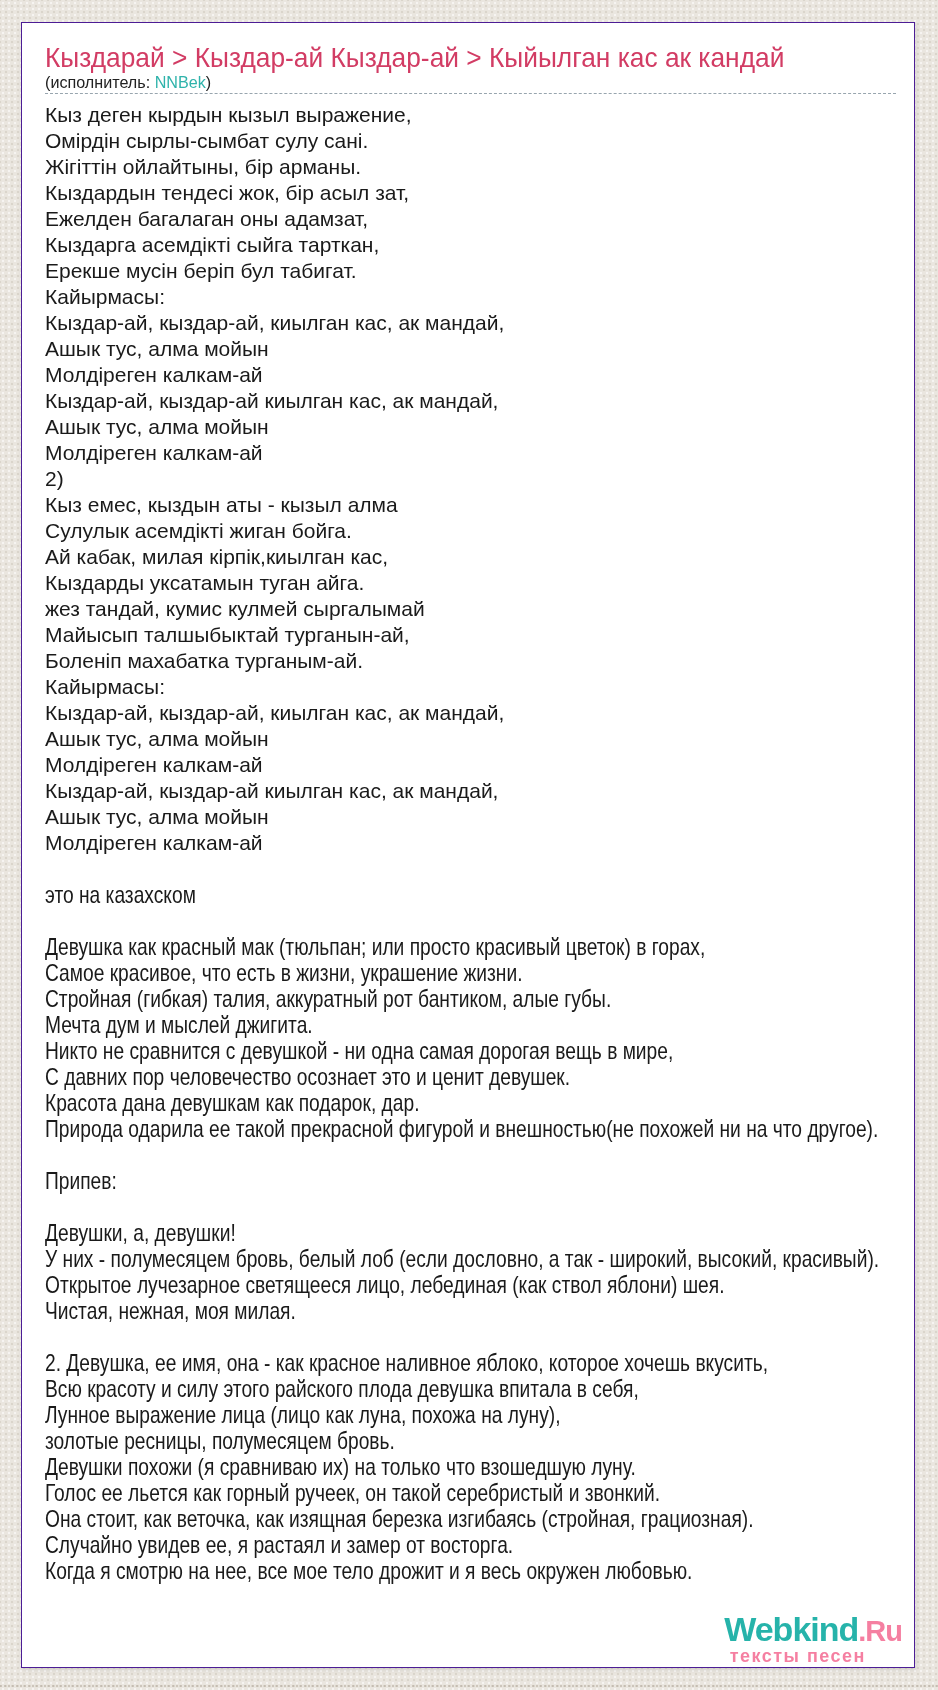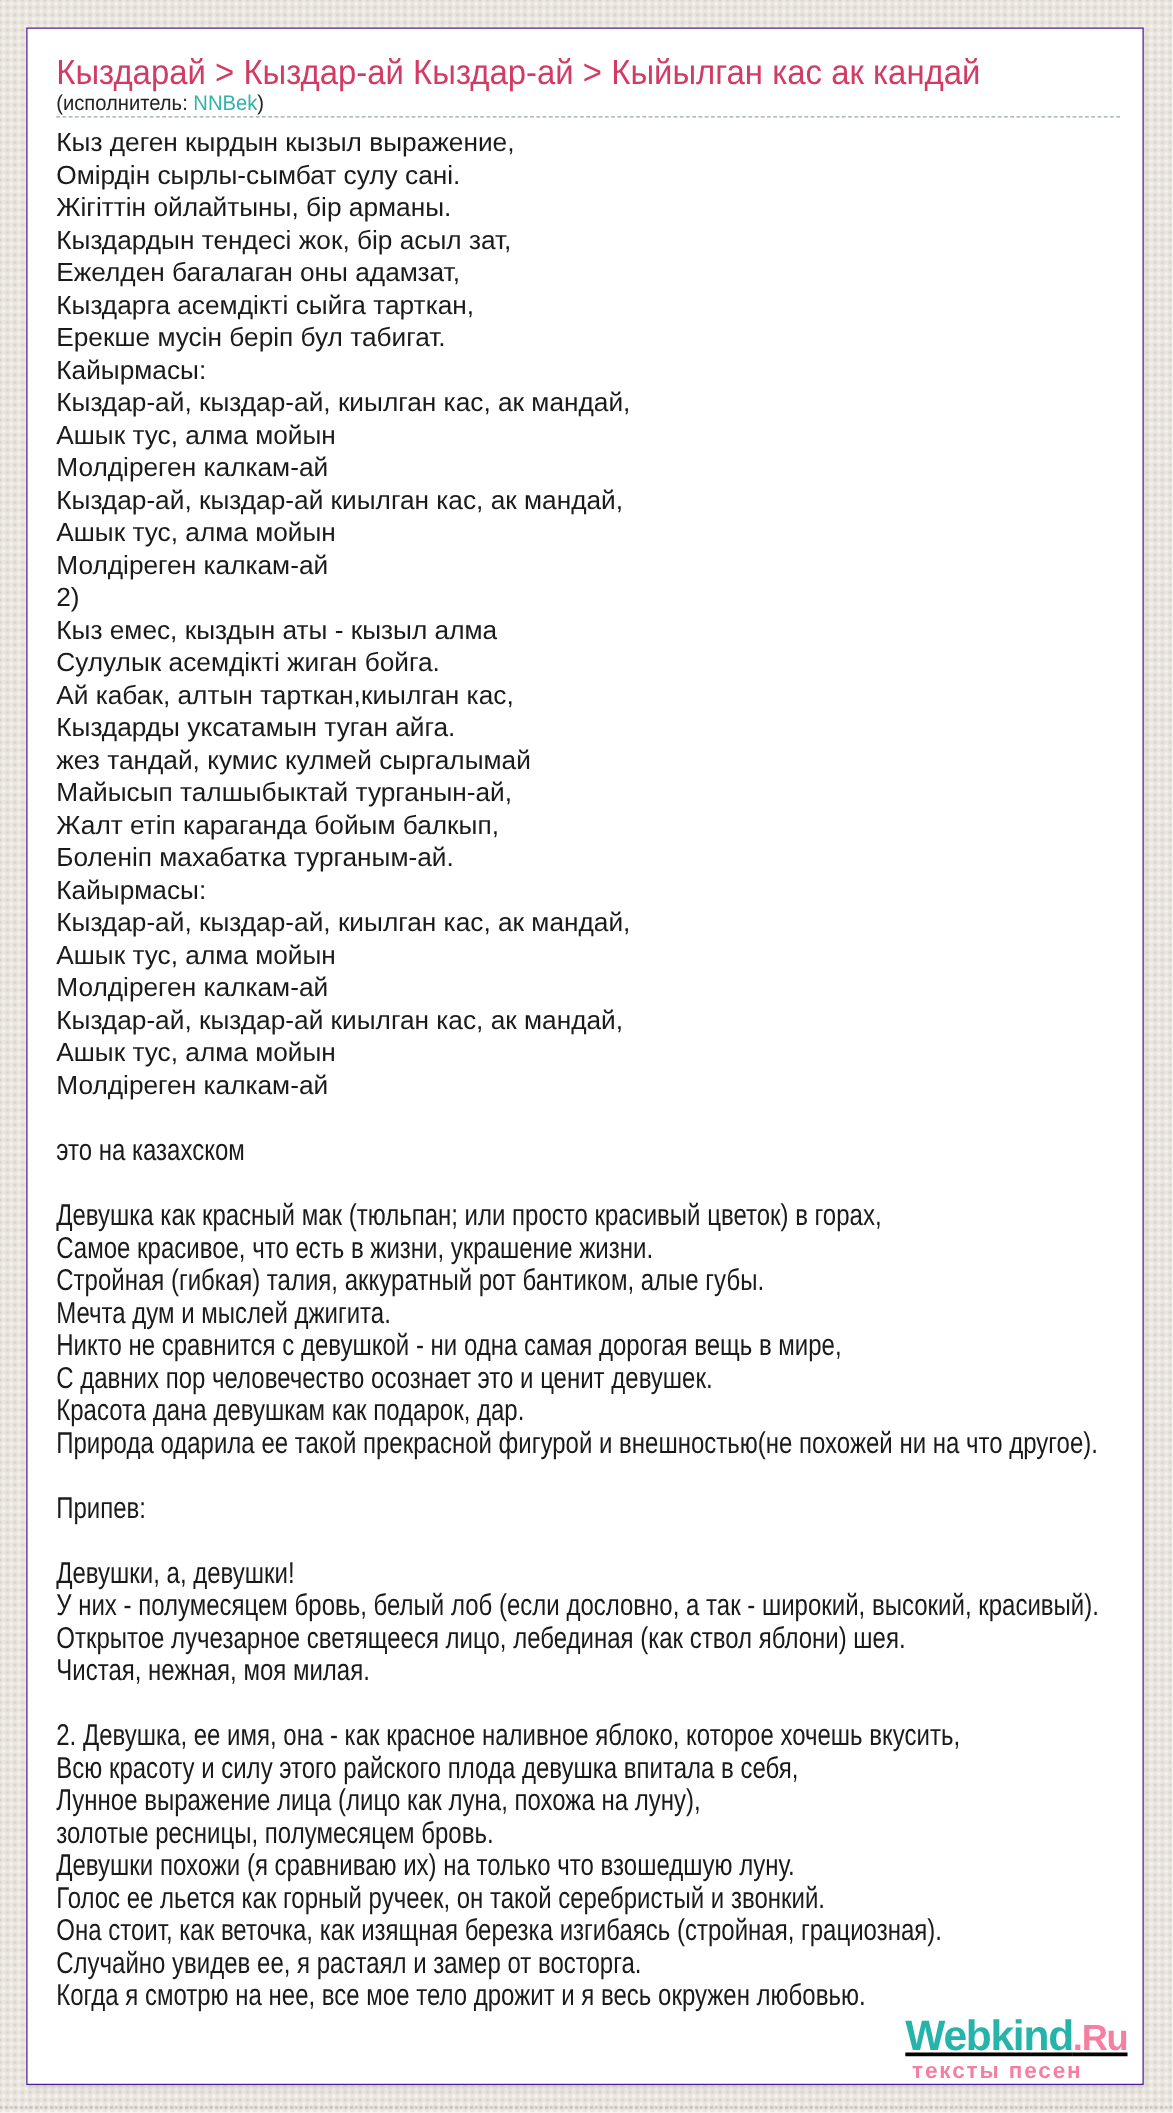--- a/index.html
+++ b/index.html
@@ -32,21 +32,21 @@
   }
   .artist-link { color: #2fb3ab; cursor: pointer; }
   .separator { height: 0; border: 0; border-top: 1px dashed #98a5ae; margin: 0 18px 0 0; }
   .lyrics { margin-top: 8px; }
   .line {
     height: 26px; line-height: 26px; font-size: 21px; color: #1a1a1a;
     white-space: nowrap;
   }
   .line.ru { font-size: 24px; transform: scaleX(.80); transform-origin: 0 50%; }
   .logo { position: absolute; right: 12px; bottom: 4px; text-align: right; cursor: pointer; }
-  .logo-row { font-weight: bold; font-size: 34px; line-height: 34px; letter-spacing: -1px; white-space: nowrap; text-decoration: underline; }
+  .logo-row { font-weight: bold; font-size: 34px; line-height: 34px; letter-spacing: -1px; white-space: nowrap; }
   .logo-brand { color: #26b3aa; }
   .logo-suffix { color: #f57fa1; font-size: 29px; }
   .logo-tagline {
     font-weight: bold; font-size: 18px; line-height: 14px; color: #f57fa1;
     letter-spacing: 1.5px; padding-right: 36px; margin-top: 1px; white-space: nowrap;
   }
   .bottom-texture-line {
     position: absolute; left: 0; bottom: 3px; width: 100%;
     border-top: 2px dotted rgba(175,166,152,.5);
   }
@@ -69,25 +69,24 @@
     <div class="line">Кайырмасы:</div>
     <div class="line">Кыздар-ай, кыздар-ай, киылган кас, ак мандай,</div>
     <div class="line">Ашык тус, алма мойын</div>
     <div class="line">Молдіреген калкам-ай</div>
     <div class="line">Кыздар-ай, кыздар-ай киылган кас, ак мандай,</div>
     <div class="line">Ашык тус, алма мойын</div>
     <div class="line">Молдіреген калкам-ай</div>
     <div class="line">2)</div>
     <div class="line">Кыз емес, кыздын аты - кызыл алма</div>
     <div class="line">Сулулык асемдікті жиган бойга.</div>
-    <div class="line">Ай кабак, алтын тарткан,киылган кас,</div>
+    <div class="line">Ай кабак, милая кірпік,киылган кас,</div>
     <div class="line">Кыздарды уксатамын туган айга.</div>
     <div class="line">жез тандай, кумис кулмей сыргалымай</div>
     <div class="line">Майысып талшыбыктай турганын-ай,</div>
-    <div class="line">Жалт етіп караганда бойым балкып,</div>
     <div class="line">Боленіп махабатка турганым-ай.</div>
     <div class="line">Кайырмасы:</div>
     <div class="line">Кыздар-ай, кыздар-ай, киылган кас, ак мандай,</div>
     <div class="line">Ашык тус, алма мойын</div>
     <div class="line">Молдіреген калкам-ай</div>
     <div class="line">Кыздар-ай, кыздар-ай киылган кас, ак мандай,</div>
     <div class="line">Ашык тус, алма мойын</div>
     <div class="line">Молдіреген калкам-ай</div>
     <div class="line blank"></div>
     <div class="line ru">это на казахском</div>

